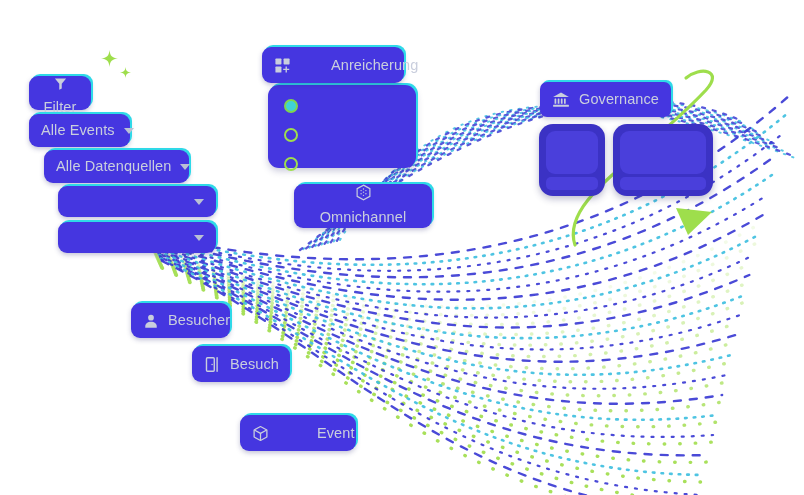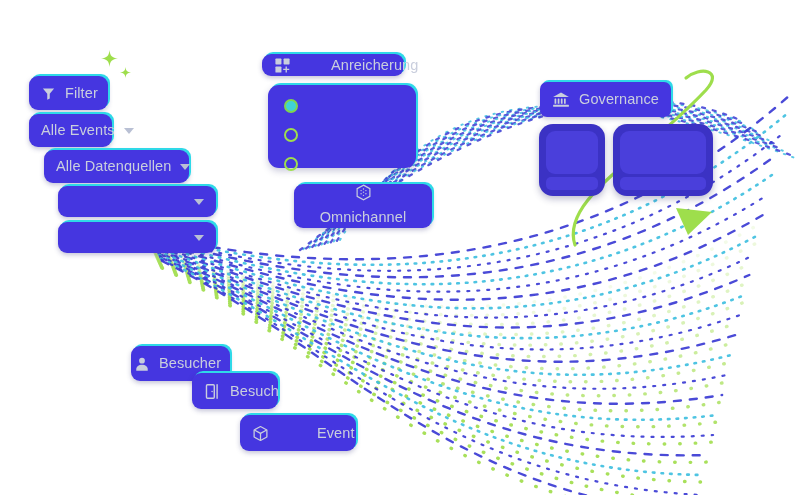--- a/index.html
+++ b/index.html
@@ -154,45 +154,45 @@
     <div class="bar"></div>
   </div>
 
   <div id="radio-panel" style="left: 268px; top: 85px; width: 148px; height: 83px;">
     <div class="radio on"></div>
     <div class="radio"></div>
     <div class="radio"></div>
   </div>
 
   <div id="buttons">
-      <div class="pill" style="left: 29px; top: 76px; width: 79px; height: 34px; padding: 0px 12px;">
+      <div class="pill" style="left: 29px; top: 76px; width: 62px; height: 34px; padding: 0px 20px; flex-direction: column;">
         <span class="ico">
           <svg class="gi" width="15" height="15" viewBox="0 0 24 24" fill="#c9cedd">
             <path d="M3 4h18l-7 8.2V20l-4 2v-9.8z"></path>
           </svg>
         </span>
         <span class="lbl">Filter</span>
       </div>
-      <div class="pill" style="left: 29px; top: 114px; width: 83px; height: 33px; padding: 0px 12px;">
+      <div class="pill" style="left: 29px; top: 114px; width: 101px; height: 33px; padding: 0px 12px;">
         <span class="lbl">Alle Events</span>
         <span class="caret"></span>
       </div>
       <div class="pill" style="left: 44px; top: 150px; width: 145px; height: 33px; padding: 16px 12px;">
         <span class="lbl">Alle Datenquellen</span>
         <span class="caret"></span>
       </div>
       <div class="pill" style="left: 58px; top: 186px; width: 158px; height: 31px; padding: 0px 12px;">
         <span class="lbl"></span>
         <span class="caret"></span>
       </div>
       <div class="pill" style="left: 58px; top: 222px; width: 158px; height: 31px; padding: 0px 12px;">
         <span class="lbl"></span>
         <span class="caret"></span>
       </div>
-      <div class="pill" style="left: 262px; top: 54px; width: 142px; height: 22px; padding: 0px 12px; gap: 40px;">
+      <div class="pill" style="left: 262px; top: 47px; width: 142px; height: 36px; padding: 0px 12px; gap: 40px;">
         <span class="ico">
           <svg class="gi" width="17" height="17" viewBox="0 0 24 24" fill="#c9cedd">
             <rect x="2" y="2" width="8.5" height="8.5" rx="1"></rect>
             <rect x="13.5" y="2" width="8.5" height="8.5" rx="1"></rect>
             <rect x="2" y="13.5" width="8.5" height="8.5" rx="1"></rect>
             <path d="M18.2 13.3h-1.9v3.3h-3.3v1.9h3.3v3.3h1.9v-3.3h3.3v-1.9h-3.3z"></path>
           </svg>
         </span>
         <span class="lbl">Anreicherung</span>
       </div>
@@ -219,30 +219,30 @@
             <path d="M12 2 22.5 8H1.5z"></path>
             <rect x="3.4" y="10" width="2.3" height="7" rx=".5"></rect>
             <rect x="7.6" y="10" width="2.3" height="7" rx=".5"></rect>
             <rect x="11.8" y="10" width="2.3" height="7" rx=".5"></rect>
             <rect x="16" y="10" width="2.3" height="7" rx=".5"></rect>
             <rect x="1.5" y="18.3" width="21" height="2.6" rx=".7"></rect>
           </svg>
         </span>
         <span class="lbl">Governance</span>
       </div>
-      <div class="pill" style="left: 131px; top: 303px; width: 99px; height: 35px; padding: 0px 3px; margin-top: 43px;">
+      <div class="pill" style="left: 131px; top: 303px; width: 99px; height: 35px; padding: 0px 12px;">
         <span class="ico">
           <svg class="gi" width="16" height="16" viewBox="0 0 24 24" fill="#c9cedd">
             <circle cx="12" cy="7" r="4.3"></circle>
             <path d="M12 13c-5 0-8.6 3-8.6 6.6V22h17.2v-2.4C20.6 16 17 13 12 13z"></path>
           </svg>
         </span>
         <span class="lbl">Besucher</span>
       </div>
-      <div class="pill" style="left: 192px; top: 373px; width: 86px; height: 36px; padding: 0px 12px;">
+      <div class="pill" style="left: 192px; top: 346px; width: 98px; height: 36px; padding: 0px 12px;">
         <span class="ico">
           <svg class="gi" width="17" height="17" viewBox="0 0 24 24">
             <rect x="3.5" y="2.5" width="11" height="19" rx="1.4" fill="none" stroke="#c9cedd" stroke-width="2"></rect>
             <circle cx="11.4" cy="12" r="1.1" fill="#c9cedd"></circle>
             <path d="M18.5 2.5v19" stroke="#c9cedd" stroke-width="2" stroke-linecap="round" fill="none"></path>
           </svg>
         </span>
         <span class="lbl">Besuch</span>
       </div>
       <div class="pill" style="left: 240px; top: 415px; width: 116px; height: 36px; padding: 0px 12px; gap: 48px;">

